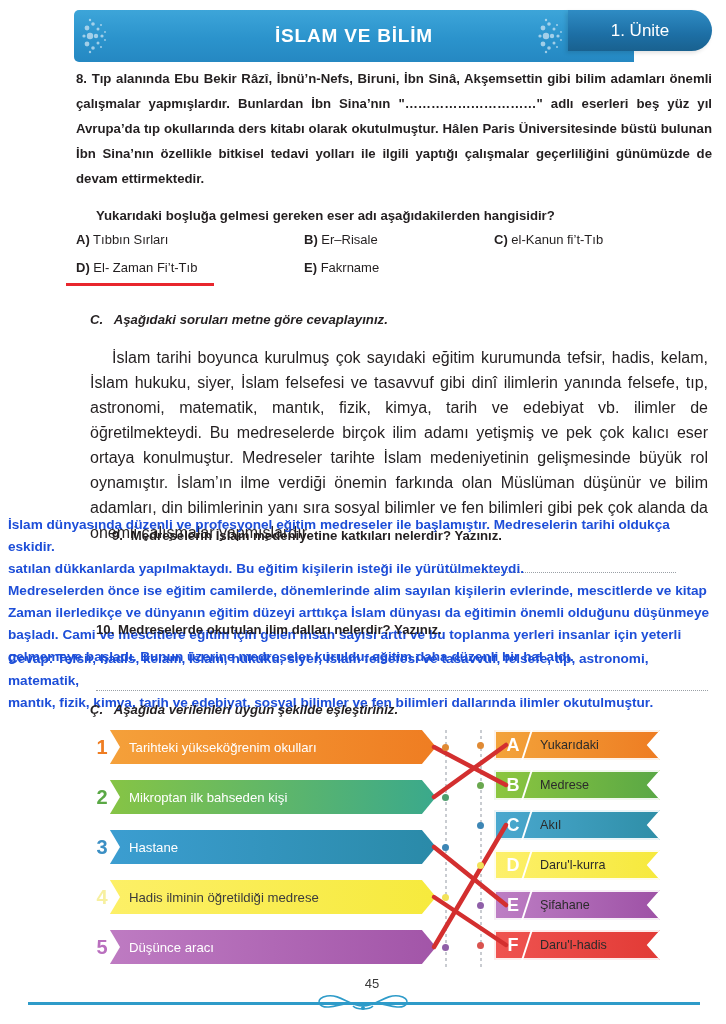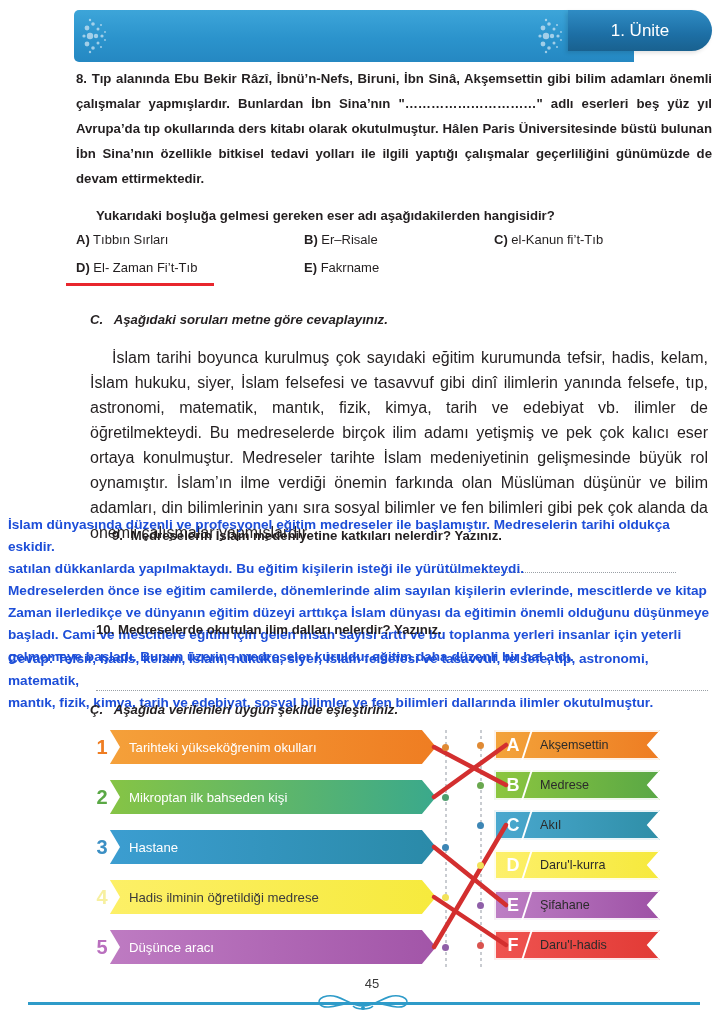--- a/index.html
+++ b/index.html
@@ -346,20 +346,21 @@
         <circle cx="4" cy="21" r="1.6"></circle>
       <circle cx="10" cy="5" r="1.2"></circle>
         <circle cx="10" cy="37" r="1.2"></circle>
       <circle cx="21" cy="10" r="1"></circle>
         <circle cx="21" cy="32" r="1"></circle>
       <circle cx="25" cy="17" r="0.9"></circle>
         <circle cx="25" cy="25" r="0.9"></circle>
     </g>
   </svg>
 
+  <div class="header-title">İSLAM VE BİLİM</div>
   <div class="unit-badge">1. Ünite</div>
 </div>
 
 <div class="q8">
   <span class="num">8.</span>
   <span>Tıp alanında Ebu Bekir Râzî, İbnü’n-Nefs, Biruni, İbn Sinâ, Akşemsettin gibi bilim adamları önemli çalışmalar yapmışlardır. Bunlardan İbn Sina’nın "…………………………" adlı eserleri beş yüz yıl Avrupa’da tıp okullarında ders kitabı olarak okutulmuştur. Hâlen Paris Üniversitesinde büstü bulunan İbn Sina’nın özellikle bitkisel tedavi yolları ile ilgili yaptığı çalışmalar geçerliliğini günümüzde de devam ettirmektedir.</span>
 </div>
 
 <div class="q8-prompt">Yukarıdaki boşluğa gelmesi gereken eser adı aşağıdakilerden hangisidir?</div>
 
@@ -452,21 +453,21 @@
     <div class="lnum" style="color: rgb(247, 240, 160);">4</div>
     <div class="ltext">Hadis ilminin öğretildiği medrese</div>
   </div>
   <div class="lbar" id="lb4" style="top: 204px; background: linear-gradient(90deg, rgb(192, 126, 196) 0%, rgb(162, 85, 168) 100%);">
     <div class="lnum" style="color: rgb(185, 111, 190);">5</div>
     <div class="ltext">Düşünce aracı</div>
   </div>
 
   <div class="rbar" id="rb0" style="top: 4px; background: linear-gradient(90deg, rgb(243, 163, 58) 0%, rgb(238, 125, 35) 100%);">
     <div class="rlet">A</div>
-    <div class="rtext">Akşemsettin</div>
+    <div class="rtext">Yukarıdaki</div>
   </div>
   <div class="rbar" id="rb1" style="top: 44px; background: linear-gradient(90deg, rgb(140, 198, 63) 0%, rgb(90, 168, 69) 100%);">
     <div class="rlet">B</div>
     <div class="rtext">Medrese</div>
   </div>
   <div class="rbar" id="rb2" style="top: 84px; background: linear-gradient(90deg, rgb(74, 168, 207) 0%, rgb(47, 143, 168) 100%);">
     <div class="rlet">C</div>
     <div class="rtext">Akıl</div>
   </div>
   <div class="rbar" id="rb3" style="top: 124px; background: linear-gradient(90deg, rgb(253, 240, 106) 0%, rgb(246, 233, 60) 100%);">

